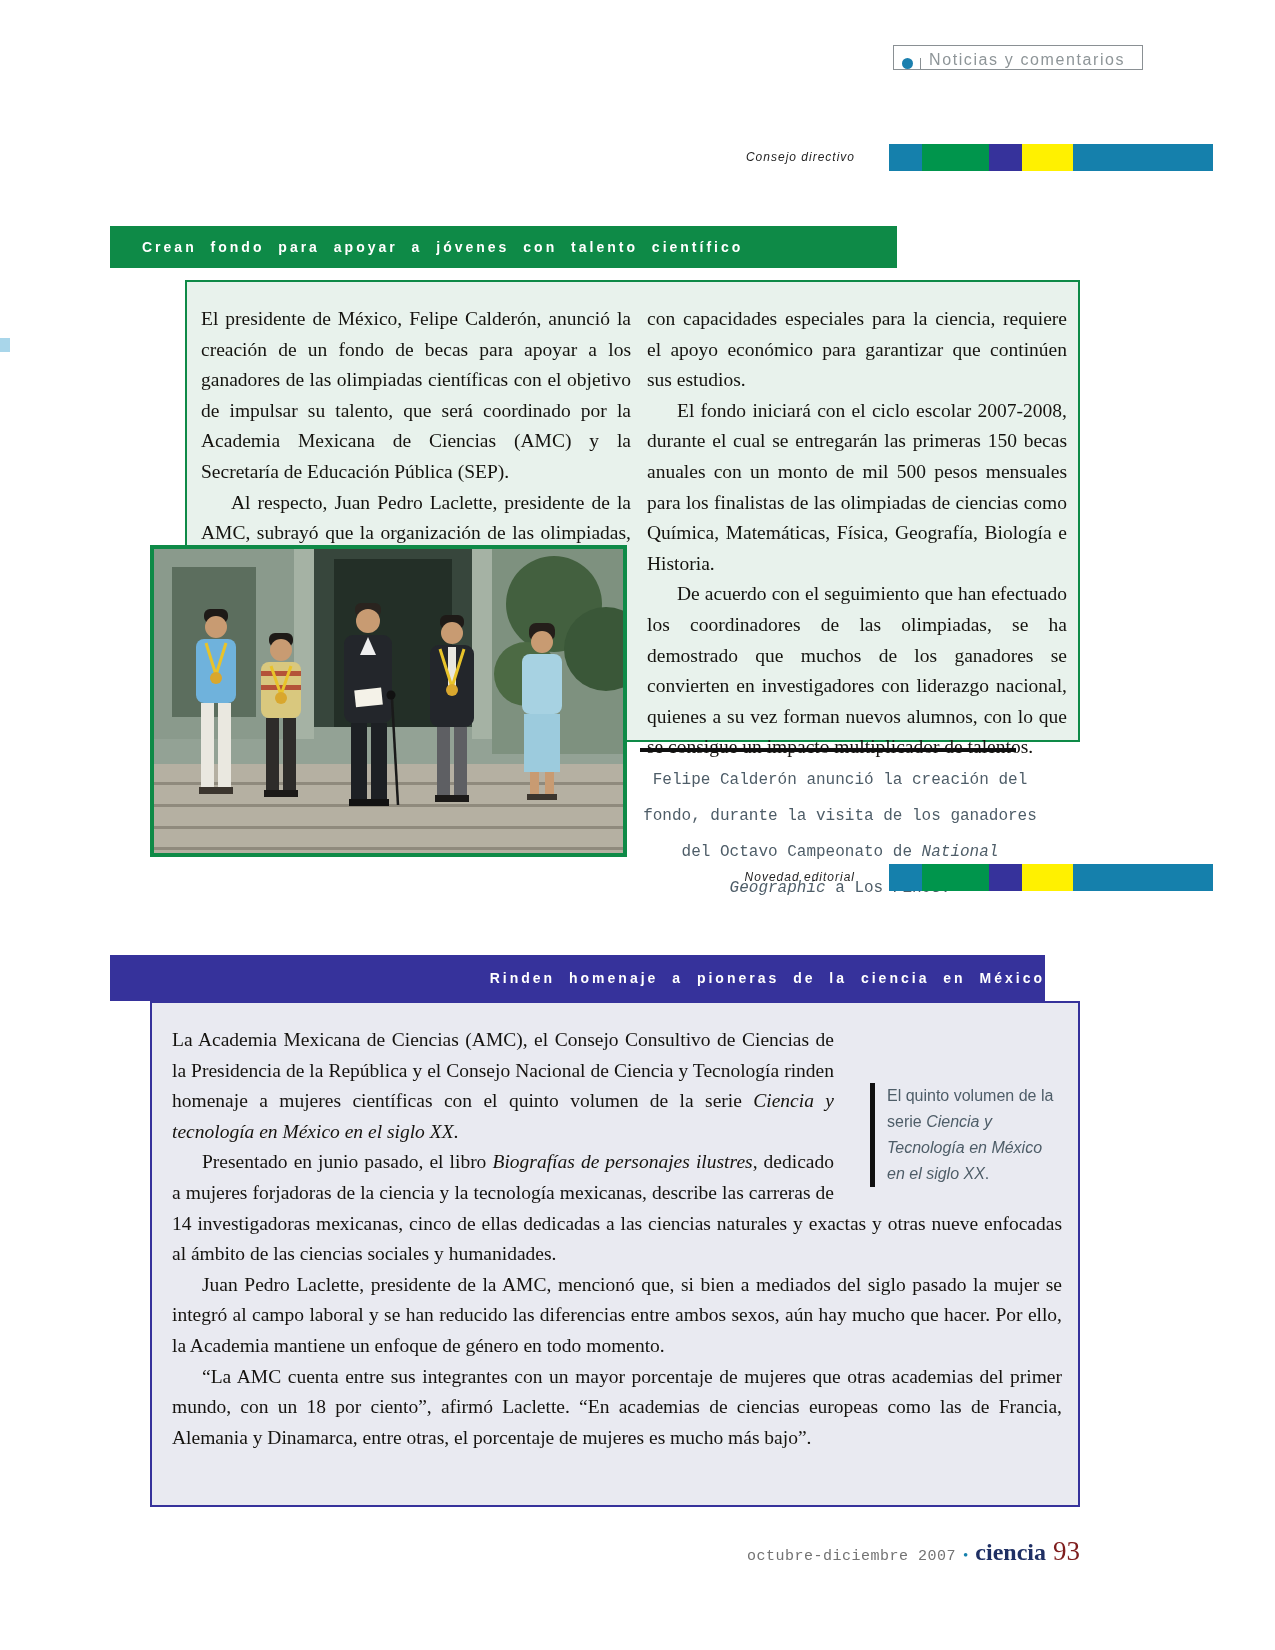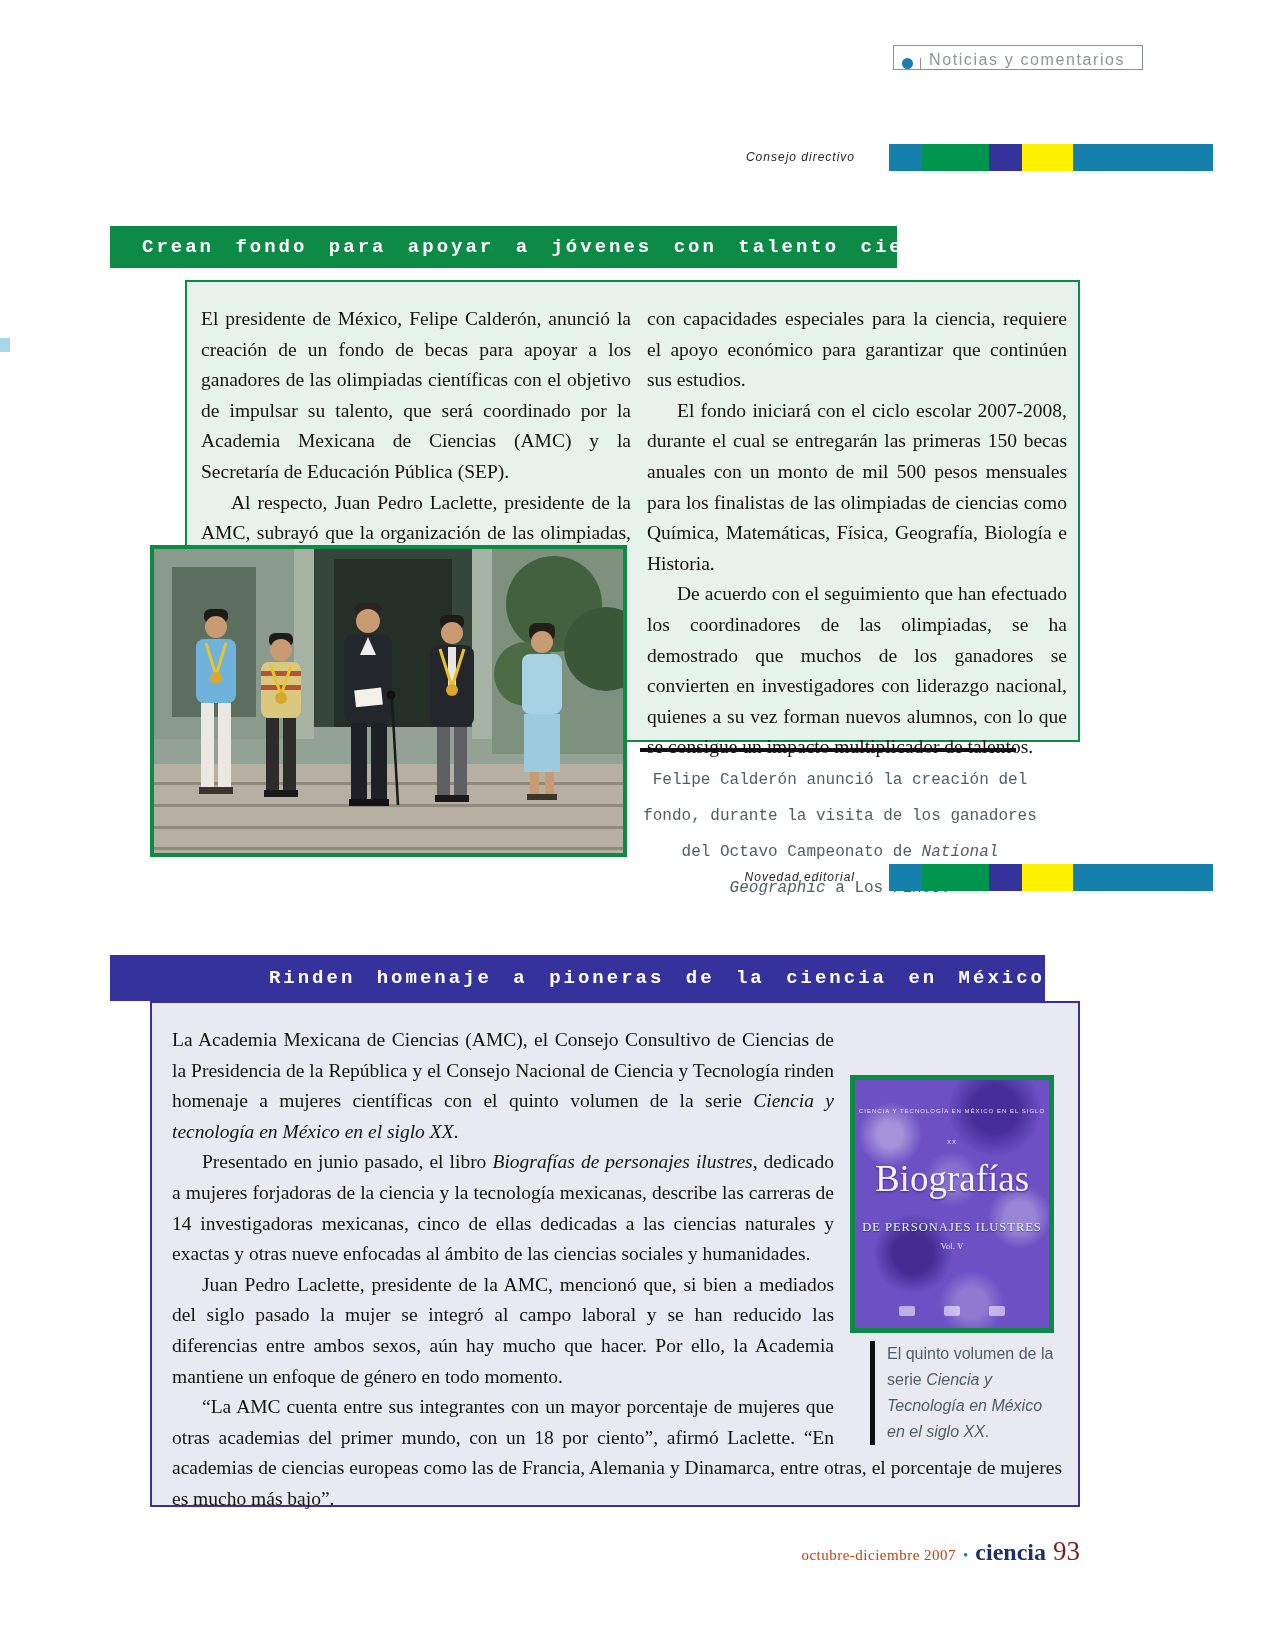--- a/index.html
+++ b/index.html
@@ -39,21 +39,21 @@
   .color-bar2 { top:864px; }
   .seg1 { width:33px;  background:#1580ac; }
   .seg2 { width:67px;  background:#00954c; }
   .seg3 { width:33px;  background:#36329b; }
   .seg4 { width:51px;  background:#fff100; }
   .seg5 { width:140px; background:#1580ac; }
 
   
   .title-bar {
     position:absolute; color:#ffffff;
-    font-family:Liberation Mono, monospace; font-weight:bold; font-size:19px;
+    font-family:Liberation Sans, sans-serif; font-weight:bold; font-size:14px;
     letter-spacing:3px; word-spacing:7px; white-space:nowrap;
   }
   .title-bar.green {
     left:110px; top:226px; width:787px; height:42px; background:#0e8a47;
     line-height:42px; padding-left:32px;
   }
   .title-bar.purple {
     left:110px; top:955px; width:935px; height:46px; background:#36329b;
     line-height:46px; text-align:right;
   }
@@ -141,21 +141,21 @@
 
   .box2 p { margin:0; }
   .box2 .it { font-style:italic; }
 
   
   .footer {
     position:absolute; right:195px; top:1536px;
     display:flex; align-items:baseline; gap:7px; white-space:nowrap;
   }
   .footer .issue {
-    font-family:Liberation Serif, serif; font-size:15px; letter-spacing:0.5px; color:#c2410c;margin-left:12px;
+    font-family:Liberation Mono, monospace; font-size:15px; letter-spacing:0.5px; color:#737373;margin-left:12px;
   }
   .footer .sep { color:#1580ac; font-size:15px; }
   .footer .brand {
     font-family:"Liberation Serif", serif; font-weight:bold; font-size:24px; color:#1e2f63;
   }
   .footer .pagenum {
     font-family:"Liberation Serif", serif; font-size:27px; color:#7f1d1d;
   }
 
   
@@ -294,31 +294,20 @@
     <span class="seg4"></span>
     <span class="seg5"></span>
   </div>
 
   <div class="title-bar purple">Rinden homenaje a pioneras de la ciencia en México</div>
 
   <div class="box2">
     <div class="text-wrap body-text">
 
       <div class="book-float">
-        <div class="book-cover">
-          <div class="book-series">CIENCIA Y TECNOLOGÍA EN MÉXICO EN EL SIGLO XX</div>
-          <div class="book-title">Biografías</div>
-          <div class="book-subtitle">DE PERSONAJES ILUSTRES</div>
-          <div class="book-vol">Vol. V</div>
-          <div class="book-logos">
-            <span></span>
-            <span></span>
-            <span></span>
-          </div>
-        </div>
         <div class="book-caption">
           <span>El quinto volumen de la serie </span><span class="it">Ciencia y Tecnología en México en el siglo XX</span><span>.</span>
         </div>
       </div>
 
       <p><span>La Academia Mexicana de Ciencias (AMC), el Consejo Consultivo de Ciencias de la Presidencia de la República y el Consejo Nacional de Ciencia y Tecnología rinden homenaje a mujeres científicas con el quinto volumen de la serie </span><span class="it">Ciencia y tecnología en México en el siglo XX</span><span>.</span></p>
       <p class="indent"><span>Presentado en junio pasado, el libro </span><span class="it">Biografías de personajes ilustres</span><span>, dedicado a mujeres forjadoras de la ciencia y la tecnología mexicanas, describe las carreras de 14 investigadoras mexicanas, cinco de ellas dedicadas a las ciencias naturales y exactas y otras nueve enfocadas al ámbito de las ciencias sociales y humanidades.</span></p>
       <p class="indent">Juan Pedro Laclette, presidente de la AMC, mencionó que, si bien a mediados del siglo pasado la mujer se integró al campo laboral y se han reducido las diferencias entre ambos sexos, aún hay mucho que hacer. Por ello, la Academia mantiene un enfoque de género en todo momento.</p>
       <p class="indent">“La AMC cuenta entre sus integrantes con un mayor porcentaje de mujeres que otras academias del primer mundo, con un 18 por ciento”, afirmó Laclette. “En academias de ciencias europeas como las de Francia, Alemania y Dinamarca, entre otras, el porcentaje de mujeres es mucho más bajo”.</p>
     </div>

